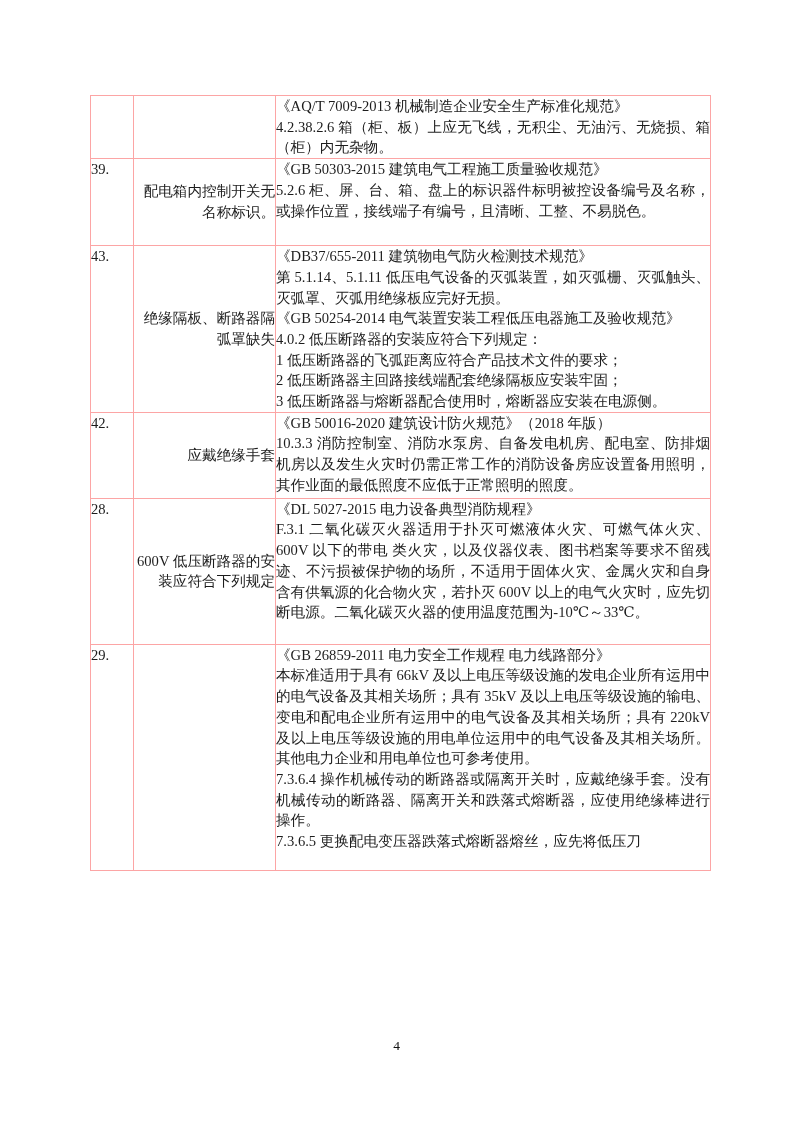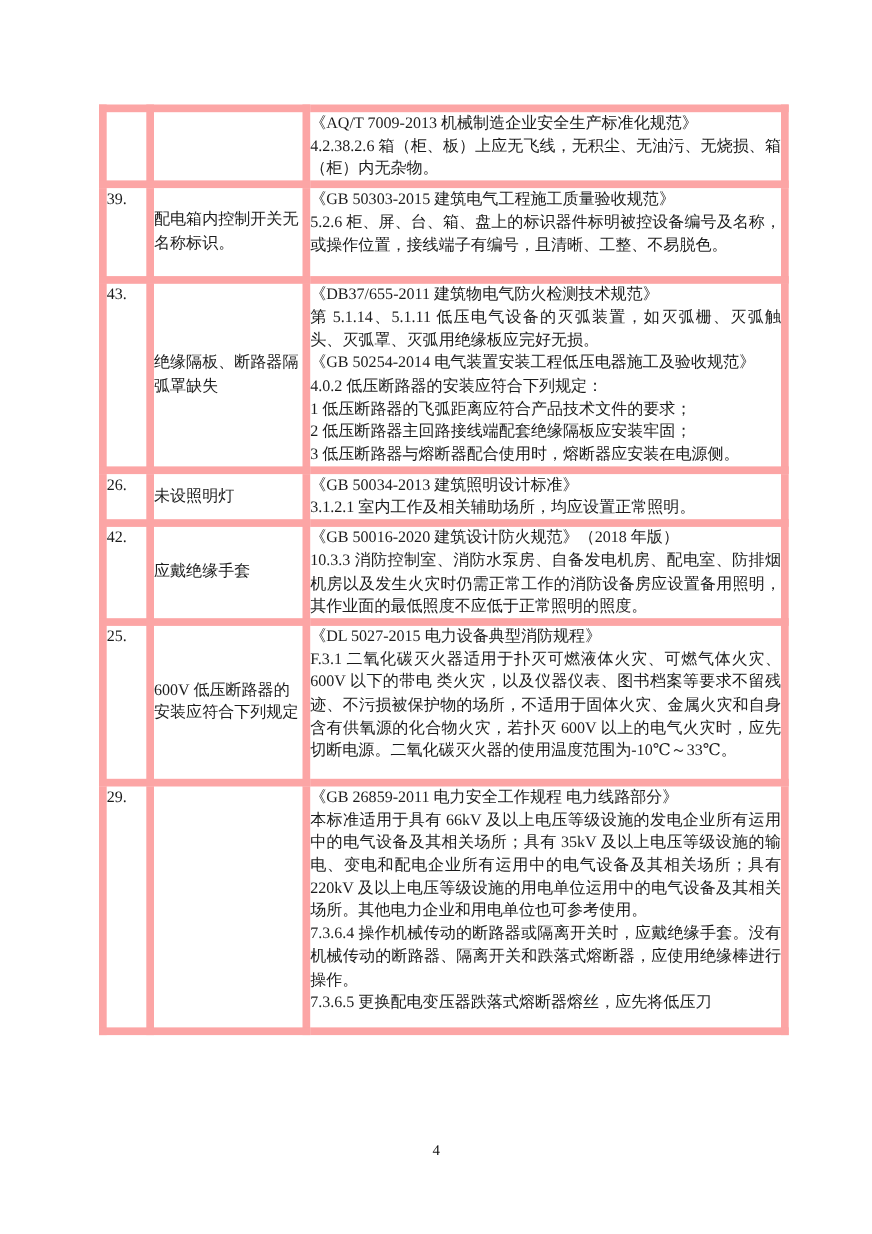--- a/index.html
+++ b/index.html
@@ -18,36 +18,36 @@
   }
   table.doc-table {
     position: absolute;
     left: 90px;
     top: 95px;
     width: 620px;
     border-collapse: collapse;
     table-layout: fixed;
   }
   table.doc-table td {
-    border: 7px solid #fca5a5;
+    border: 1px solid #fca5a5;
     padding: 0;
     font-size: 14.6px;
     line-height: 20.7px;
     overflow: hidden;
   }
   col.c-no    { width: 43px; }
   col.c-issue { width: 142px; }
   col.c-text  { width: 435px; }
   td.col-no {
     vertical-align: top;
     padding: 1px 2px 0 6px;
   }
   td.col-issue {
     vertical-align: middle;
-    text-align: left;
+    text-align: right;
     padding: 2px 5px;
   }
   td.col-content {
     vertical-align: top;
     text-align: justify;
     padding: 1px 4px 2px 7px;
   }
   td.col-content .cell-text,
   td.col-no .cell-text,
   td.col-issue .cell-text {
@@ -92,34 +92,28 @@
         <td class="col-no"><span class="cell-text">43.</span></td>
         <td class="col-issue"><span class="cell-text">绝缘隔板、断路器隔弧罩缺失</span></td>
         <td class="col-content"><span class="cell-text">《DB37/655-2011 建筑物电气防火检测技术规范》
 第 5.1.14、5.1.11 低压电气设备的灭弧装置，如灭弧栅、灭弧触头、灭弧罩、灭弧用绝缘板应完好无损。
 《GB 50254-2014 电气装置安装工程低压电器施工及验收规范》
 4.0.2 低压断路器的安装应符合下列规定：
 1 低压断路器的飞弧距离应符合产品技术文件的要求；
 2 低压断路器主回路接线端配套绝缘隔板应安装牢固；
 3 低压断路器与熔断器配合使用时，熔断器应安装在电源侧。</span></td>
       </tr>
-      <tr style="height:45px">
-        <td class="col-no"><span class="cell-text">26.</span></td>
-        <td class="col-issue"><span class="cell-text">未设照明灯</span></td>
-        <td class="col-content"><span class="cell-text">《GB 50034-2013 建筑照明设计标准》
-3.1.2.1 室内工作及相关辅助场所，均应设置正常照明。</span></td>
-      </tr>
       <tr style="height:86px">
         <td class="col-no"><span class="cell-text">42.</span></td>
         <td class="col-issue"><span class="cell-text">应戴绝缘手套</span></td>
         <td class="col-content"><span class="cell-text">《GB 50016-2020 建筑设计防火规范》（2018 年版）
 10.3.3 消防控制室、消防水泵房、自备发电机房、配电室、防排烟机房以及发生火灾时仍需正常工作的消防设备房应设置备用照明，其作业面的最低照度不应低于正常照明的照度。</span></td>
       </tr>
       <tr style="height:146px">
-        <td class="col-no"><span class="cell-text">25.</span></td>
+        <td class="col-no"><span class="cell-text">28.</span></td>
         <td class="col-issue"><span class="cell-text">600V 低压断路器的安装应符合下列规定</span></td>
         <td class="col-content"><span class="cell-text">《DL 5027-2015 电力设备典型消防规程》
 F.3.1 二氧化碳灭火器适用于扑灭可燃液体火灾、可燃气体火灾、600V 以下的带电 类火灾，以及仪器仪表、图书档案等要求不留残迹、不污损被保护物的场所，不适用于固体火灾、金属火灾和自身含有供氧源的化合物火灾，若扑灭 600V 以上的电气火灾时，应先切断电源。二氧化碳灭火器的使用温度范围为-10℃～33℃。</span></td>
       </tr>
       <tr style="height:226px">
         <td class="col-no"><span class="cell-text">29.</span></td>
         <td class="col-issue"><span class="cell-text"></span></td>
         <td class="col-content"><span class="cell-text">《GB 26859-2011 电力安全工作规程 电力线路部分》
 本标准适用于具有 66kV 及以上电压等级设施的发电企业所有运用中的电气设备及其相关场所；具有 35kV 及以上电压等级设施的输电、变电和配电企业所有运用中的电气设备及其相关场所；具有 220kV 及以上电压等级设施的用电单位运用中的电气设备及其相关场所。其他电力企业和用电单位也可参考使用。
 7.3.6.4 操作机械传动的断路器或隔离开关时，应戴绝缘手套。没有机械传动的断路器、隔离开关和跌落式熔断器，应使用绝缘棒进行操作。

